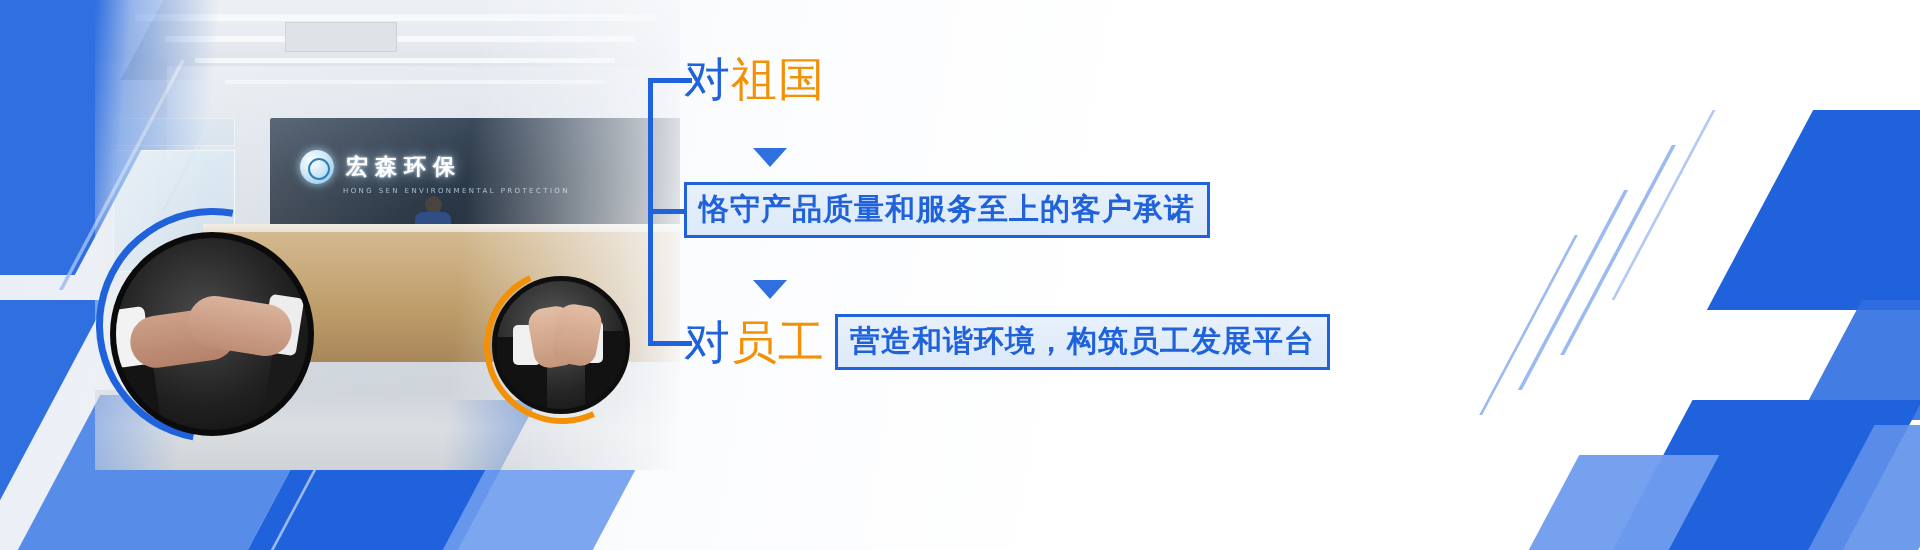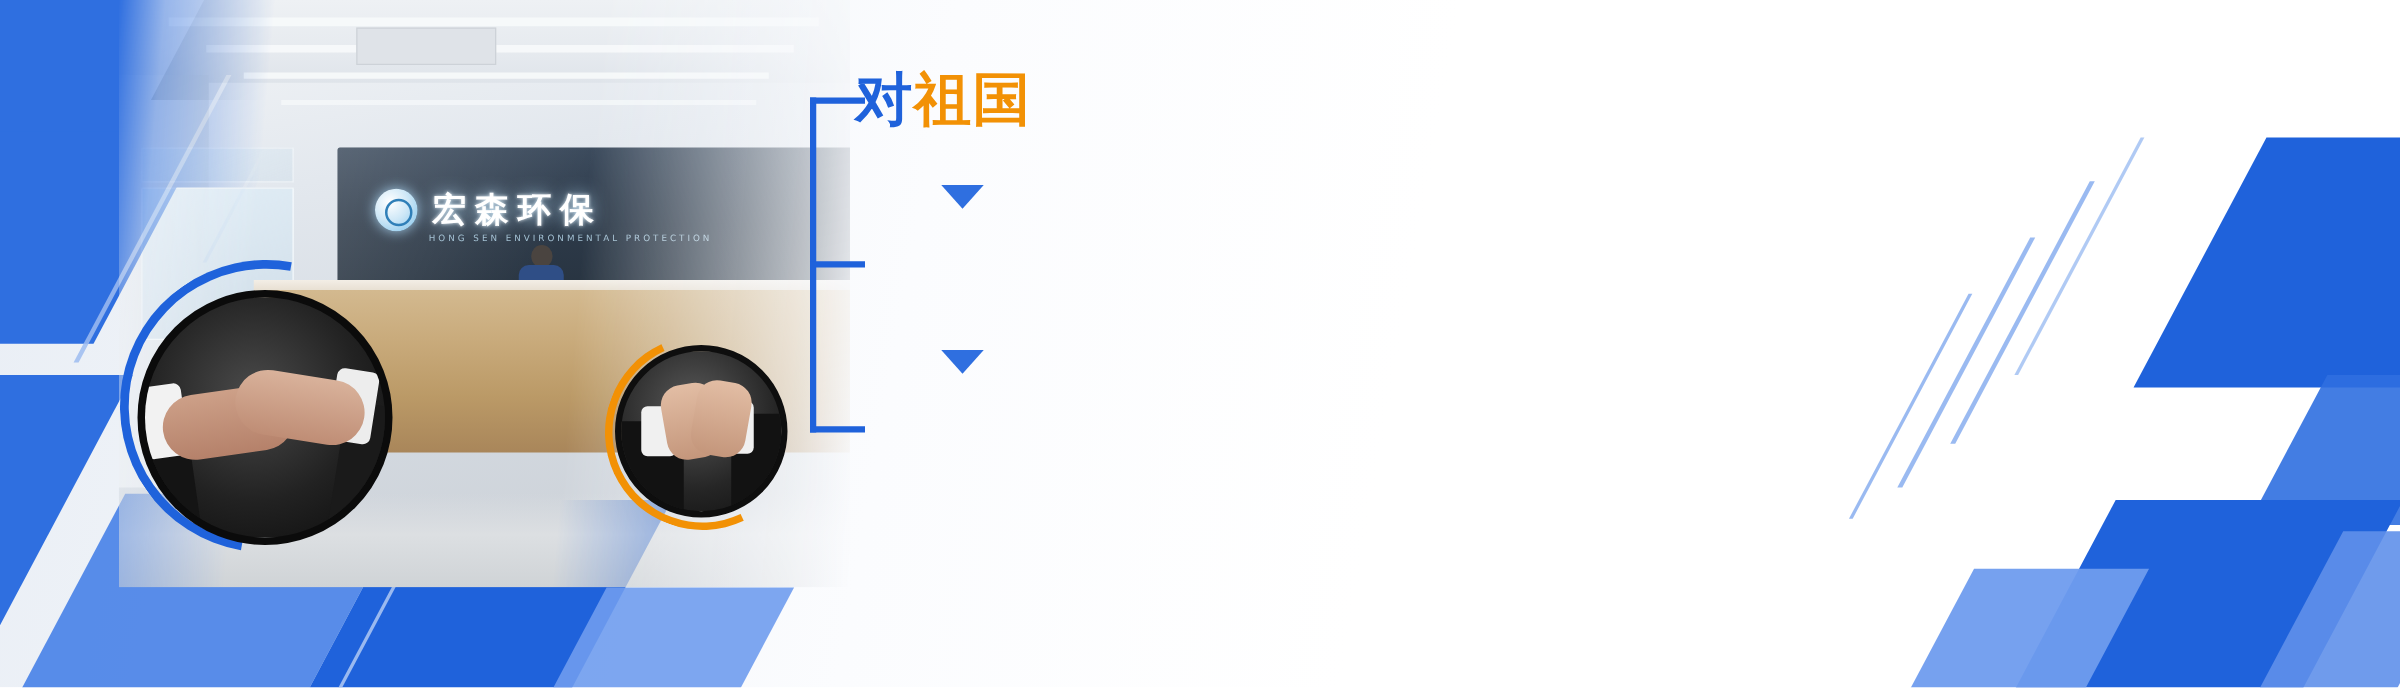--- a/index.html
+++ b/index.html
@@ -90,21 +90,21 @@
     width:34px;height:34px;border-radius:50%;
     background:radial-gradient(circle at 35% 32%,#ffffff 0%,#cfe8f7 45%,#7ec2ea 100%);
     box-shadow:0 0 10px rgba(180,225,255,.85);
     position:relative;
   }
   .logo-badge::after{
     content:"";position:absolute;left:8px;top:8px;width:18px;height:18px;
     border-radius:50%;border:2px solid #2f7fb8;
   }
   .logo-text{
-    color:#ffffff;font-size:27px;letter-spacing:7px;font-weight:700;
+    color:#ffffff;font-size:22px;letter-spacing:7px;font-weight:700;
     text-shadow:0 0 14px rgba(190,230,255,.9),0 0 3px rgba(255,255,255,.9);
     font-family:Liberation Serif, serif;
   }
   .logo-sub{
     position:absolute;left:248px;top:187px;color:#b7d7ea;font-size:7px;
     letter-spacing:2.4px;opacity:.85;
   }
   .staff{
     position:absolute;left:318px;top:196px;width:40px;height:56px;
   }
@@ -153,21 +153,21 @@
   .bracket .vline{position:absolute;left:0;top:0;width:5px;height:268px;background:#1f62db;}
   .bracket .h{position:absolute;left:0;width:44px;height:5px;background:#1f62db;}
   .bracket .h1{top:0;}
   .bracket .h2{top:131px;}
   .bracket .h3{top:263px;}
   .row{position:absolute;left:36px;display:flex;align-items:center;height:58px;}
   .row1{top:-28px;}
   .row2{top:103px;}
   .row3{top:235px;}
   .lead{
-    font-size:46px;font-weight:700;line-height:1;white-space:nowrap;
+    font-size:46px;font-weight:400;line-height:1;white-space:nowrap;
     letter-spacing:1px;margin-right:10px;
     font-family:"DejaVu Sans","Liberation Sans",sans-serif;
   }
   .lead .c-blue{color:#1f62db;}
   .lead .c-orange{color:#f29105;}
   .chip{
     border:3px solid #1f62db;
     background:linear-gradient(180deg,#e8f1fb 0%,#dbe9f9 100%);
     color:#1f62db;font-size:30px;font-weight:700;line-height:1;
     padding:9px 12px 11px 12px;white-space:nowrap;letter-spacing:1px;
@@ -269,19 +269,24 @@
       <span class="h h3"></span>
     </div>
 
     <div class="row row1">
       <span class="lead"><span class="c-blue">对</span><span class="c-orange">祖国</span></span>
     </div>
 
     <span class="arrow arrow1"></span>
 
     <div class="row row2">
+      <span class="chip">恪守产品质量和服务至上的客户承诺</span>
     </div>
 
     <span class="arrow arrow2"></span>
 
+    <div class="row row3">
+      <span class="lead"><span class="c-blue">对</span><span class="c-orange">员工</span></span>
+      <span class="chip">营造和谐环境，构筑员工发展平台</span>
+    </div>
 
   </div>
 </div>
 
 </body></html>

